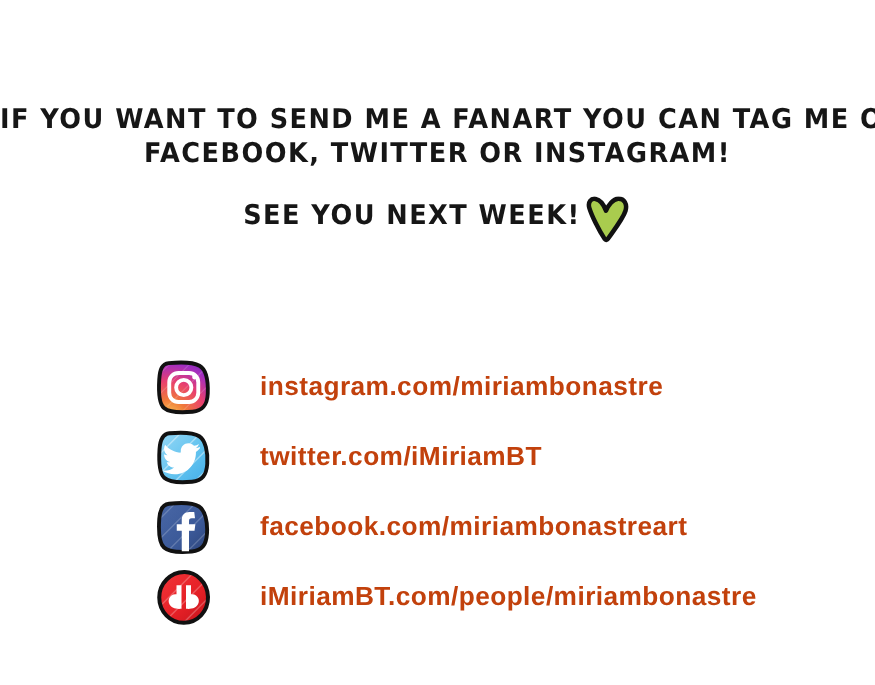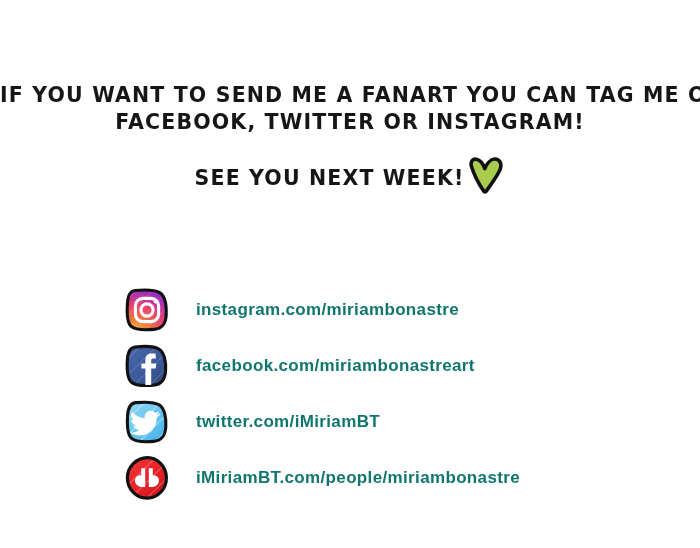--- a/index.html
+++ b/index.html
@@ -42,21 +42,20 @@
     text-transform: uppercase;
     transform: scaleY(1.06);
   }
 
   .signoff-row {
     position: absolute;
     top: 160px;
     left: 0;
     width: 700px;
     display: flex;
-    align-items: center;
     justify-content: center;
     gap: 1px;
   }
   .signoff-text {
     font-family: "DejaVu Sans", sans-serif;
     font-weight: 700;
     font-size: 20.5px;
     letter-spacing: 1.15px;
     color: #161616;
     white-space: nowrap;
@@ -81,26 +80,26 @@
     align-items: center;
     height: 56px;
   }
   .social-icon {
     width: 46px;
     height: 46px;
     flex: 0 0 46px;
     display: block;
   }
   .social-url {
-    margin-left: 26px;
+    margin-left: 38px;
     font-family: "Liberation Sans", sans-serif;
     font-weight: 700;
-    font-size: 17px;
+    font-size: 21px;
     letter-spacing: 0.35px;
-    color: #0f766e;
+    color: #c2410c;
     white-space: nowrap;
   }
 </style>
 </head>
 <body>
 
 <div id="panel">
 
   <div class="headline-block">
     <div class="headline-line">IF YOU WANT TO SEND ME A FANART YOU CAN TAG ME ON</div>
@@ -147,56 +146,20 @@
           </g>
         </g>
         <path d="M11 3.5 C21 2.6 31 3 35.6 5.6 C40.8 8.5 42.6 18 42.2 28
                  C41.8 37 38.5 41.6 30 42.4 C21 43.2 11 42.6 7.2 39.4
                  C3.4 36.2 2.8 26 3.4 16.5 C3.9 8.4 5.6 4.1 11 3.5 Z" fill="none" stroke="#111111" stroke-width="3.1" stroke-linejoin="round"></path>
         <rect x="11.4" y="11.4" width="23.2" height="23.2" rx="7.4" fill="none" stroke="#ffffff" stroke-width="3.1"></rect>
         <circle cx="23" cy="23" r="6.1" fill="none" stroke="#ffffff" stroke-width="3.1"></circle>
         <circle cx="31.6" cy="14.6" r="1.9" fill="#ffffff"></circle>
       </svg>
       <span class="social-url">instagram.com/miriambonastre</span>
-    </div>
-
-    <div class="social-row">
-      <svg class="social-icon" viewBox="0 0 46 46">
-        <defs>
-          <linearGradient id="fbGrad" x1="0" y1="0" x2="1" y2="1">
-            <stop offset="0%" stop-color="#4b69a8"></stop>
-            <stop offset="60%" stop-color="#3b5998"></stop>
-            <stop offset="100%" stop-color="#2a3f72"></stop>
-          </linearGradient>
-          <clipPath id="fbClip">
-            <path d="M11.2 4.0 C20.6 3.0 30.8 3.4 35.2 6.2 C40.2 9.4 42.2 18.6 41.6 27.8
-                     C41.0 36.8 37.8 41.4 29.4 42.2 C20.4 43.0 10.8 42.2 7.2 39.0
-                     C3.4 35.6 2.8 25.4 3.4 16.2 C3.9 8.4 6.0 4.5 11.2 4.0 Z"></path>
-          </clipPath>
-        </defs>
-        <g clip-path="url(#fbClip)">
-          <rect x="0" y="0" width="46" height="46" fill="url(#fbGrad)"></rect>
-          <g stroke="#ffffff" stroke-width="1.0" opacity="0.2">
-            <line x1="-10" y1="16" x2="18" y2="-12"></line>
-            <line x1="-4" y1="24" x2="28" y2="-8"></line>
-            <line x1="4" y1="32" x2="36" y2="0"></line>
-            <line x1="12" y1="40" x2="44" y2="8"></line>
-            <line x1="20" y1="48" x2="52" y2="16"></line>
-            <line x1="28" y1="56" x2="58" y2="26"></line>
-          </g>
-        </g>
-        <path d="M11.2 4.0 C20.6 3.0 30.8 3.4 35.2 6.2 C40.2 9.4 42.2 18.6 41.6 27.8
-                 C41.0 36.8 37.8 41.4 29.4 42.2 C20.4 43.0 10.8 42.2 7.2 39.0
-                 C3.4 35.6 2.8 25.4 3.4 16.2 C3.9 8.4 6.0 4.5 11.2 4.0 Z" fill="none" stroke="#111111" stroke-width="3.1" stroke-linejoin="round"></path>
-        <path d="M31.4 10.6 L27.6 10.6 C23.6 10.6 21.4 13.0 21.4 17.0 L21.4 20.4
-                 L17.4 20.4 L17.4 25.6 L21.4 25.6 L21.4 42.0 L27.2 42.0 L27.2 25.6
-                 L31.6 25.6 L32.3 20.4 L27.2 20.4 L27.2 17.8
-                 C27.2 16.3 27.6 15.5 29.4 15.5 L32.0 15.5 Z" fill="#ffffff"></path>
-      </svg>
-      <span class="social-url">facebook.com/miriambonastreart</span>
     </div>
 
     <div class="social-row">
       <svg class="social-icon" viewBox="0 0 46 46">
         <defs>
           <linearGradient id="twGrad" x1="0" y1="0" x2="1" y2="1">
             <stop offset="0%" stop-color="#9ddbf7"></stop>
             <stop offset="55%" stop-color="#63c3ef"></stop>
             <stop offset="100%" stop-color="#3ba9e8"></stop>
           </linearGradient>
@@ -229,20 +192,56 @@
                  C11.9 33.9 9.0 34.9 5.9 34.9 C5.4 34.9 4.9 34.9 4.4 34.8
                  C7.4 36.7 10.9 37.8 14.7 37.8 C26.4 37.8 32.8 28.1 32.8 19.7
                  C32.8 19.4 32.8 19.1 32.8 18.9 C34.1 18.0 35.2 16.9 36.2 15.6 Z" fill="#ffffff" transform="translate(0.5,-1.2) scale(0.94) translate(1.5,2.2)"></path>
       </svg>
       <span class="social-url">twitter.com/iMiriamBT</span>
     </div>
 
     <div class="social-row">
       <svg class="social-icon" viewBox="0 0 46 46">
         <defs>
+          <linearGradient id="fbGrad" x1="0" y1="0" x2="1" y2="1">
+            <stop offset="0%" stop-color="#4b69a8"></stop>
+            <stop offset="60%" stop-color="#3b5998"></stop>
+            <stop offset="100%" stop-color="#2a3f72"></stop>
+          </linearGradient>
+          <clipPath id="fbClip">
+            <path d="M11.2 4.0 C20.6 3.0 30.8 3.4 35.2 6.2 C40.2 9.4 42.2 18.6 41.6 27.8
+                     C41.0 36.8 37.8 41.4 29.4 42.2 C20.4 43.0 10.8 42.2 7.2 39.0
+                     C3.4 35.6 2.8 25.4 3.4 16.2 C3.9 8.4 6.0 4.5 11.2 4.0 Z"></path>
+          </clipPath>
+        </defs>
+        <g clip-path="url(#fbClip)">
+          <rect x="0" y="0" width="46" height="46" fill="url(#fbGrad)"></rect>
+          <g stroke="#ffffff" stroke-width="1.0" opacity="0.2">
+            <line x1="-10" y1="16" x2="18" y2="-12"></line>
+            <line x1="-4" y1="24" x2="28" y2="-8"></line>
+            <line x1="4" y1="32" x2="36" y2="0"></line>
+            <line x1="12" y1="40" x2="44" y2="8"></line>
+            <line x1="20" y1="48" x2="52" y2="16"></line>
+            <line x1="28" y1="56" x2="58" y2="26"></line>
+          </g>
+        </g>
+        <path d="M11.2 4.0 C20.6 3.0 30.8 3.4 35.2 6.2 C40.2 9.4 42.2 18.6 41.6 27.8
+                 C41.0 36.8 37.8 41.4 29.4 42.2 C20.4 43.0 10.8 42.2 7.2 39.0
+                 C3.4 35.6 2.8 25.4 3.4 16.2 C3.9 8.4 6.0 4.5 11.2 4.0 Z" fill="none" stroke="#111111" stroke-width="3.1" stroke-linejoin="round"></path>
+        <path d="M31.4 10.6 L27.6 10.6 C23.6 10.6 21.4 13.0 21.4 17.0 L21.4 20.4
+                 L17.4 20.4 L17.4 25.6 L21.4 25.6 L21.4 42.0 L27.2 42.0 L27.2 25.6
+                 L31.6 25.6 L32.3 20.4 L27.2 20.4 L27.2 17.8
+                 C27.2 16.3 27.6 15.5 29.4 15.5 L32.0 15.5 Z" fill="#ffffff"></path>
+      </svg>
+      <span class="social-url">facebook.com/miriambonastreart</span>
+    </div>
+
+    <div class="social-row">
+      <svg class="social-icon" viewBox="0 0 46 46">
+        <defs>
           <linearGradient id="rbGrad" x1="0" y1="0" x2="1" y2="1">
             <stop offset="0%" stop-color="#f3383c"></stop>
             <stop offset="55%" stop-color="#e62127"></stop>
             <stop offset="100%" stop-color="#bf1119"></stop>
           </linearGradient>
           <clipPath id="rbClip">
             <path d="M23.4 2.6 C32.8 2.4 42.2 11.0 42.4 22.6 C42.6 33.8 34.2 43.0 23.2 43.2
                      C12.4 43.4 3.4 34.4 3.4 23.0 C3.4 11.6 12.4 2.8 23.4 2.6 Z"></path>
           </clipPath>
         </defs>

